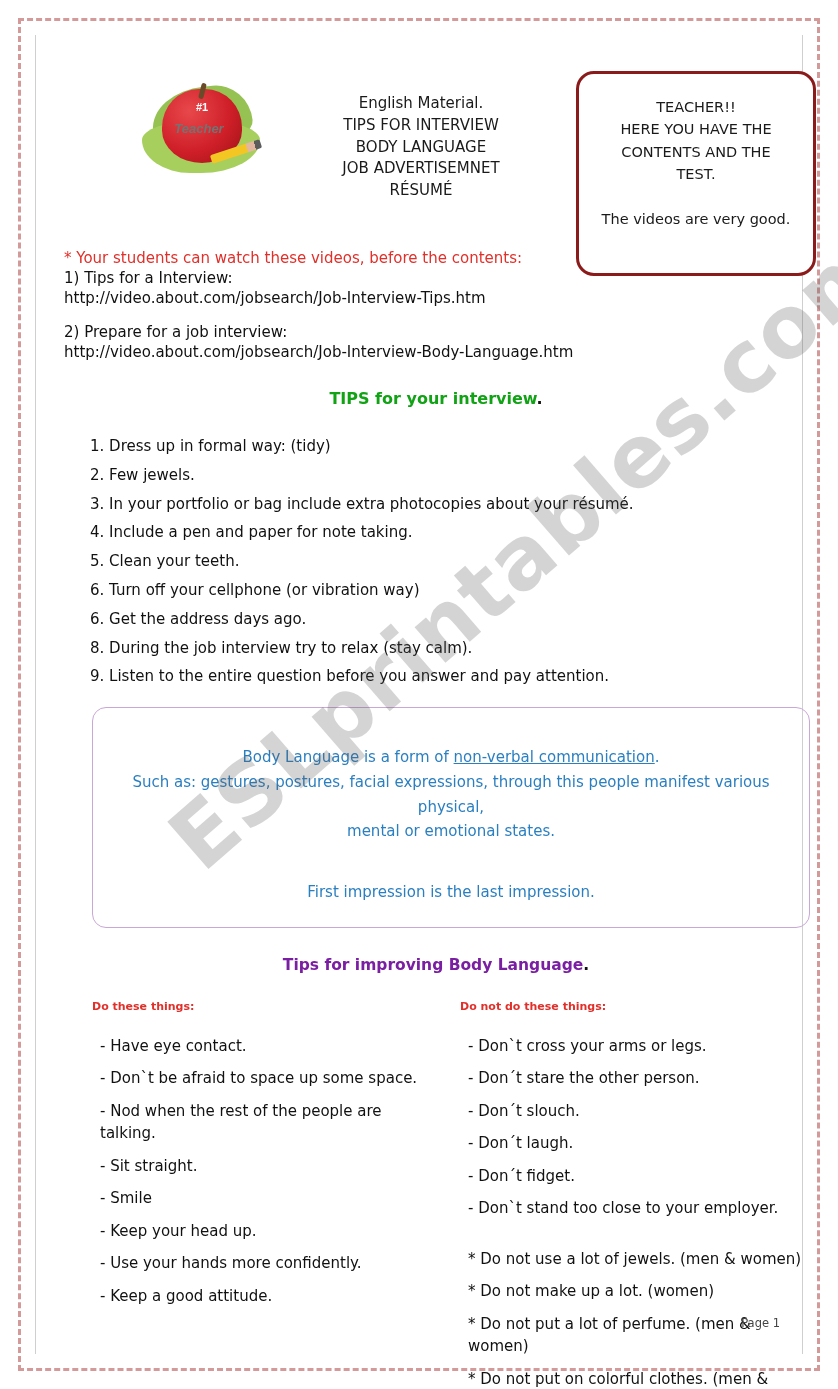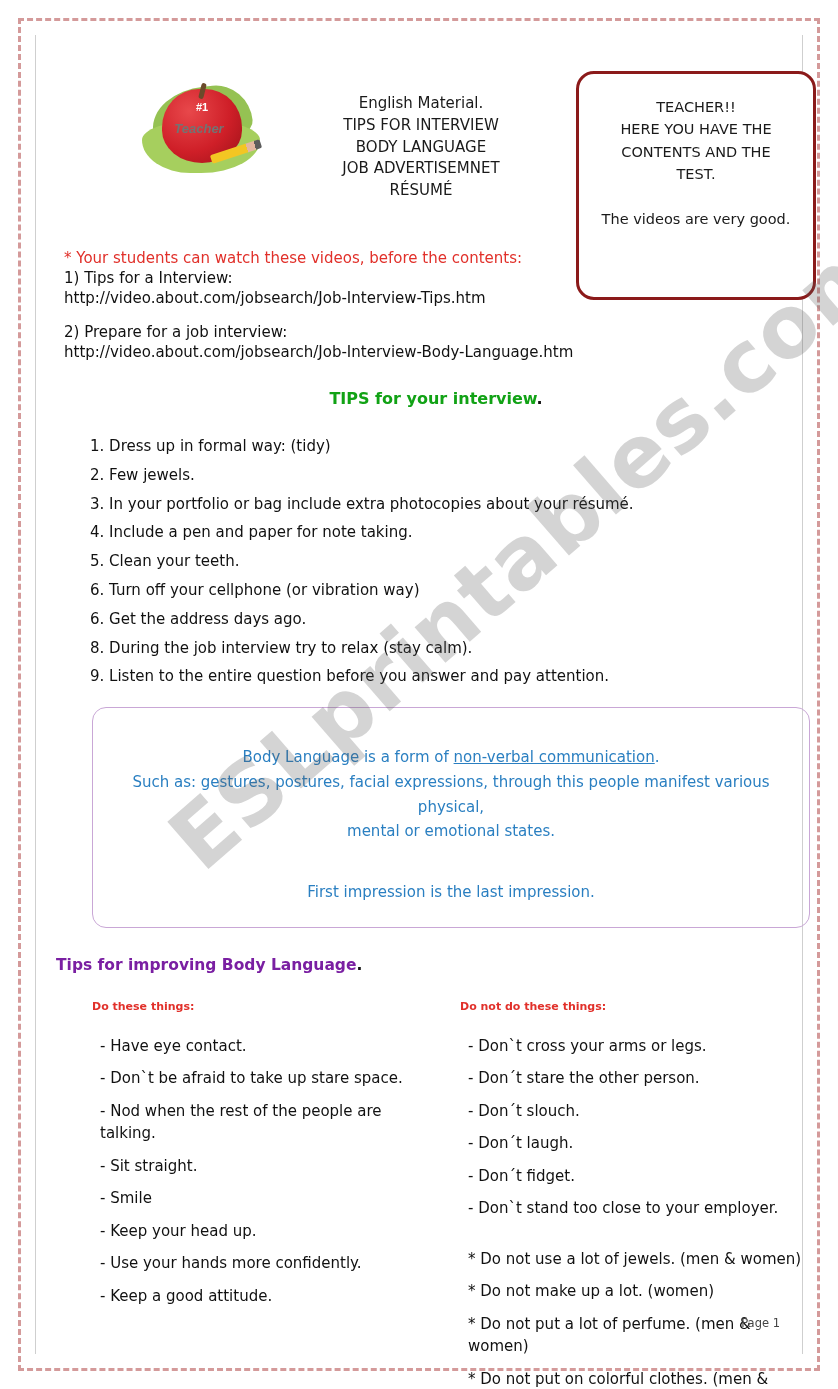--- a/index.html
+++ b/index.html
@@ -109,21 +109,21 @@
     text-align: center;
     font-size: 15px;
     color: #1a1a1a;
     line-height: 1.45;
     font-family: "DejaVu Sans", sans-serif;
   }
 
   .callout {
     position: absolute;
     left: 520px; top: 28px;
-    width: 240px; height: 229px;
+    width: 240px; height: 205px;
     border: 3px solid #8b1a1a;
     border-radius: 18px;
     background: #ffffff;
     padding: 22px 14px 0 14px;
     text-align: center;
     font-size: 14.5px;
     color: #1a1a1a;
     line-height: 1.55;
     font-family: "DejaVu Sans", sans-serif;
   }
@@ -173,20 +173,21 @@
     color: #2a7fc1;
     font-size: 15px;
     font-family: "DejaVu Sans", sans-serif;
     line-height: 1.65;
   }
   .bluebox u { text-decoration: underline; }
   .bluebox .second { margin-top: 36px; }
 
   .bl-head {
     margin-top: 28px;
+    text-align: center;
     color: #7a1fa2;
     font-weight: bold;
     font-size: 15.5px;
     font-family: "DejaVu Sans", sans-serif;
   }
   .bl-head .dot { color: #111; }
 
   
   .cols {
     margin-top: 26px;
@@ -308,21 +309,21 @@
       </div>
 
       <div class="bl-head">
         <span>Tips for improving Body Language</span><span class="dot">.</span>
       </div>
 
       <div class="cols">
         <div class="col left">
           <h4>Do these things:</h4>
           <p>- Have eye contact.</p>
-          <p>- Don`t be afraid to take up stare space.</p>
+          <p>- Don`t be afraid to space up some space.</p>
           <p>- Nod when the rest of the people are talking.</p>
           <p>- Sit straight.</p>
           <p>- Smile</p>
           <p>- Keep your head up.</p>
           <p>- Use your hands more confidently.</p>
           <p>- Keep a good attitude.</p>
         </div>
 
         <div class="col right">
           <h4>Do not do these things:</h4>

